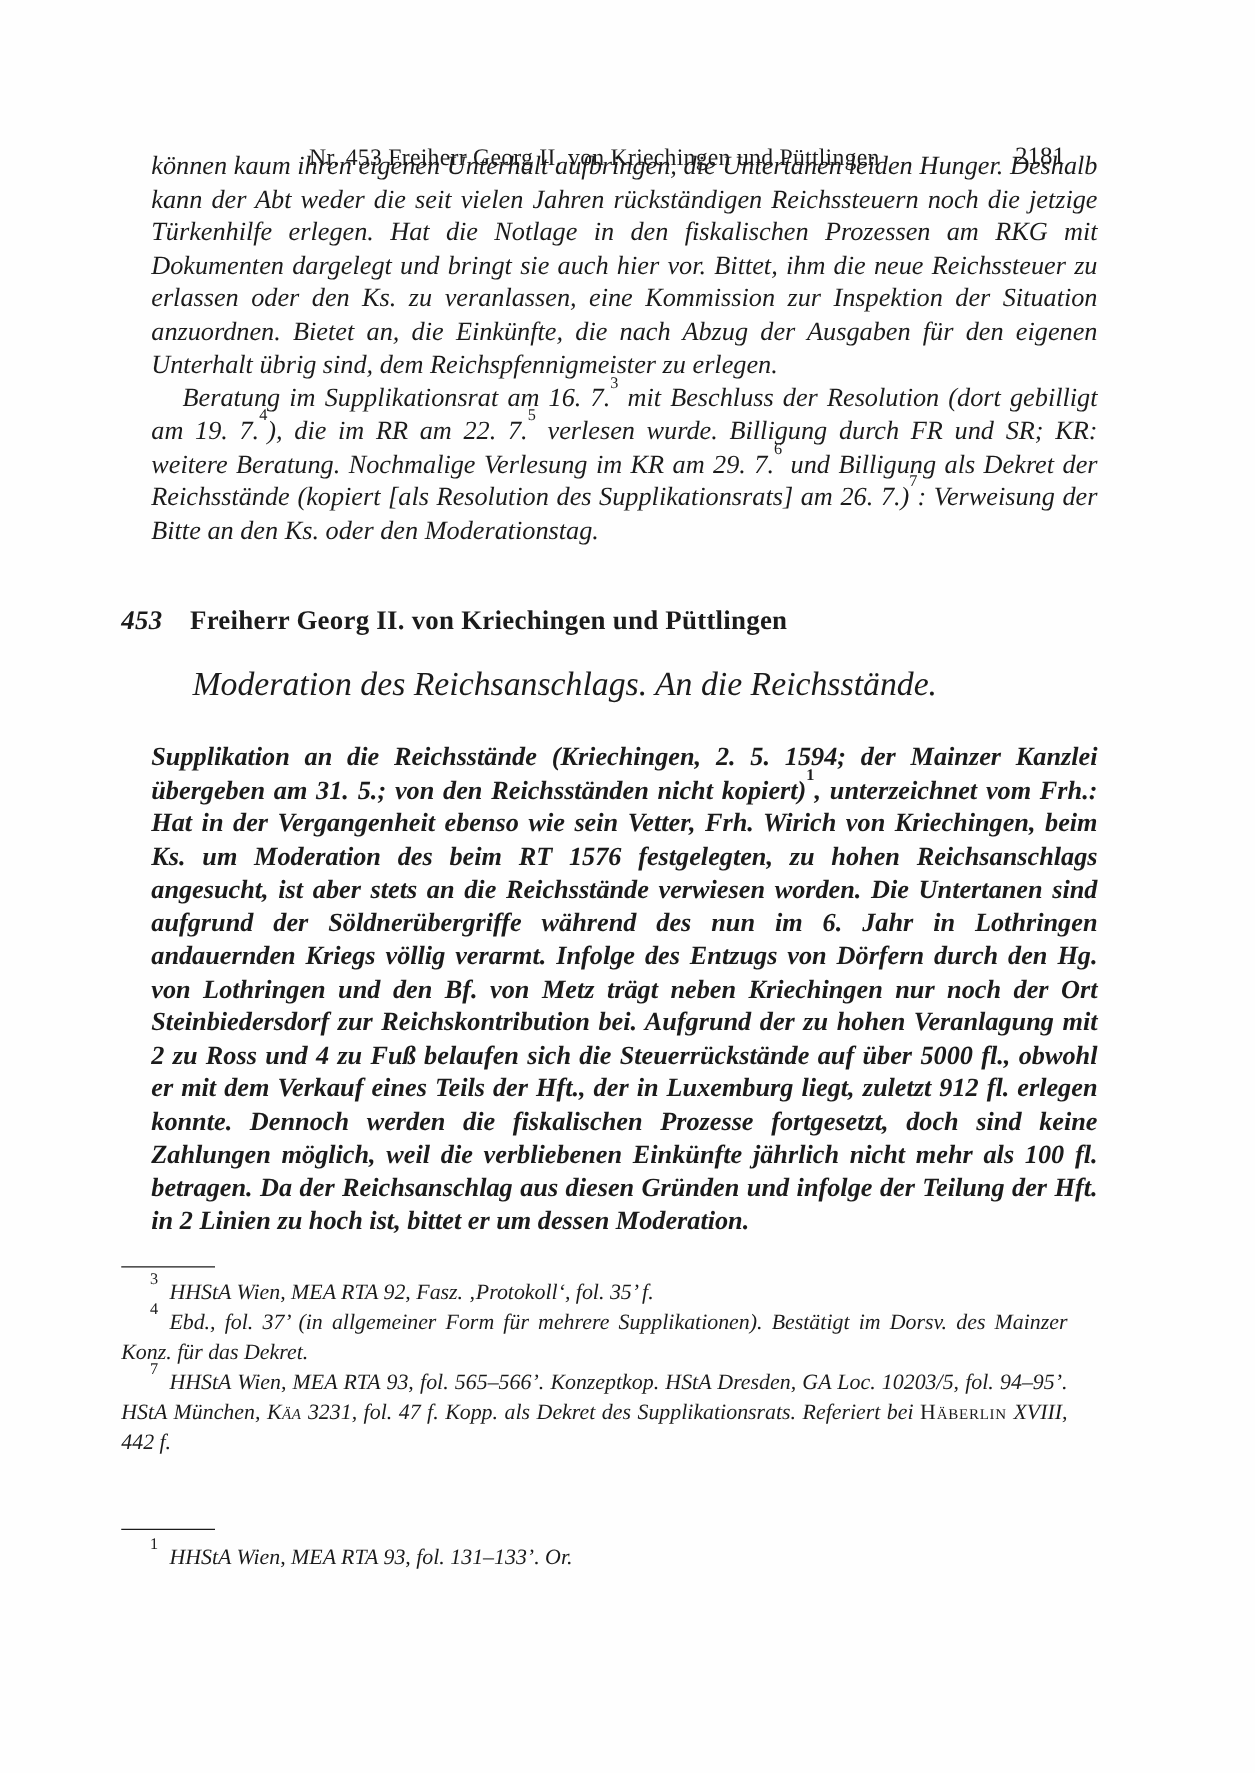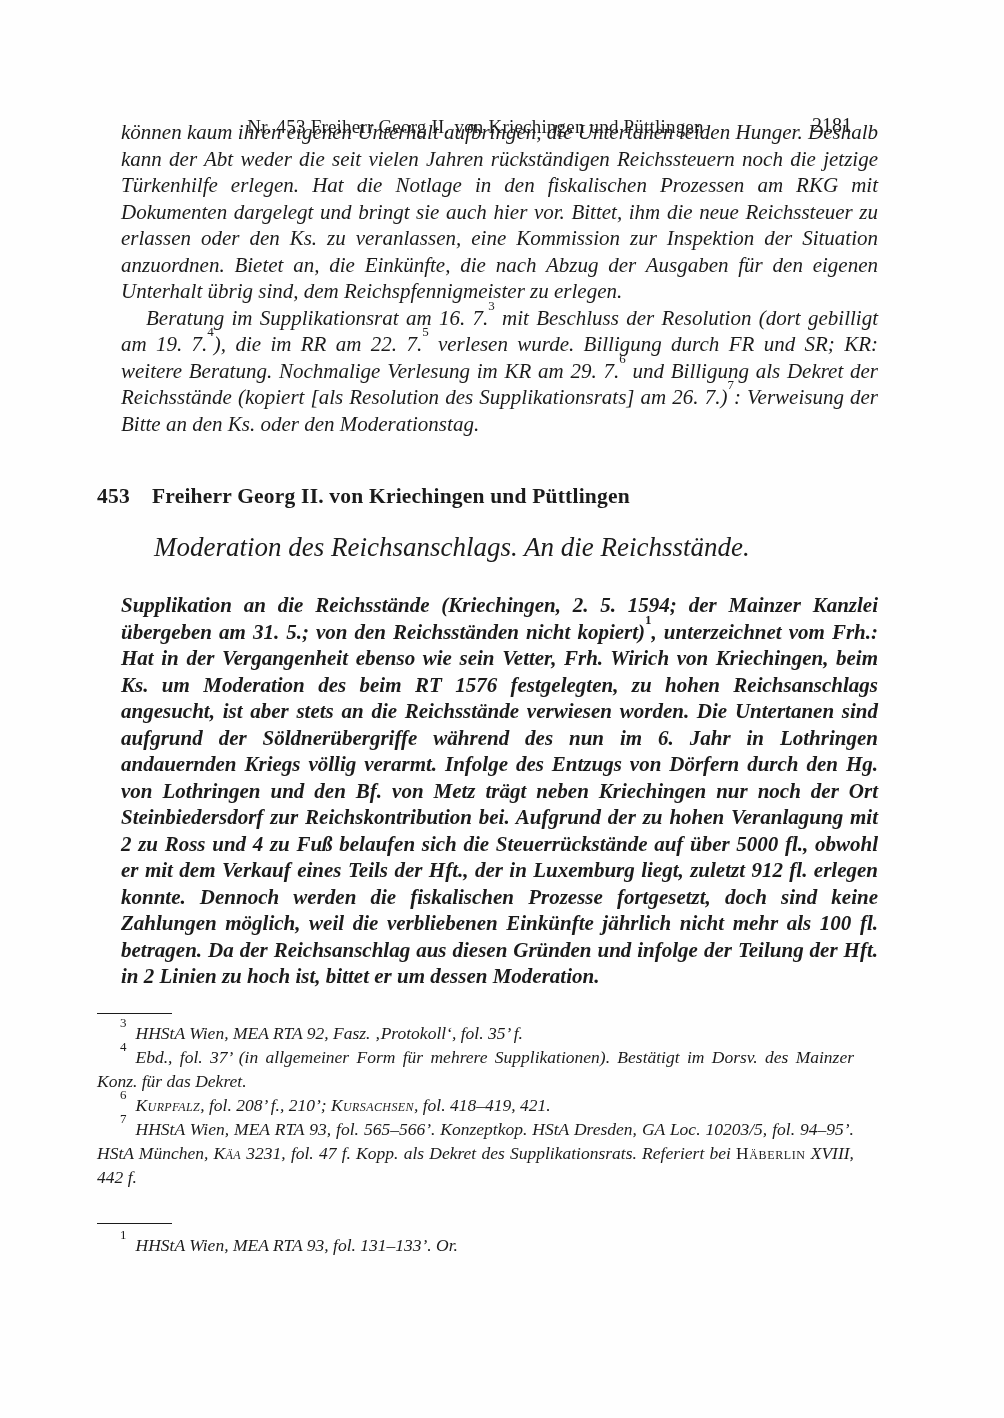--- a/index.html
+++ b/index.html
@@ -53,21 +53,21 @@
     top: -7px;
     letter-spacing: 0;
   }
   
   .entry-heading {
     top: 484px;
     font-size: 21.5px;
     font-weight: bold;
     letter-spacing: 0.2px;
   }
-  .entry-num { display: inline-block; width: 55px; }
+  .entry-num { display: inline-block; width: 55px; font-style: italic; }
   .entry-subtitle {
     top: 532px;
     padding-left: 57px;
     font-style: italic;
     font-size: 27px;
   }
   .main-text { top: 592px; font-weight: bold; }
   
   .fn-rule {
     position: absolute;
@@ -115,20 +115,19 @@
 </div>
 
 <div class="col entry-subtitle">Moderation des Reichsanschlags. An die Reichsstände.</div>
 
 <div class="col body-text main-text"><span>Supplikation an die Reichsstände (Kriechingen, 2. 5. 1594; der Mainzer Kanzlei übergeben am 31. 5.; von den Reichsständen nicht kopiert)</span><sup class="ref">1</sup><span>, unterzeichnet vom Frh.: Hat in der Vergangenheit ebenso wie sein Vetter, Frh. Wirich von Kriechingen, beim Ks. um Moderation des beim RT 1576 festgelegten, zu hohen Reichsanschlags angesucht, ist aber stets an die Reichsstände verwiesen worden. Die Untertanen sind aufgrund der Söldnerübergriffe während des nun im 6. Jahr in Lothringen andauernden Kriegs völlig verarmt. Infolge des Entzugs von Dörfern durch den Hg. von Lothringen und den Bf. von Metz trägt neben Kriechingen nur noch der Ort Steinbiedersdorf zur Reichskontribution bei. Aufgrund der zu hohen Veranlagung mit 2 zu Ross und 4 zu Fuß belaufen sich die Steuerrückstände auf über 5000 fl., obwohl er mit dem Verkauf eines Teils der Hft., der in Luxemburg liegt, zuletzt 912 fl. erlegen konnte. Dennoch werden die fiskalischen Prozesse fortgesetzt, doch sind keine Zahlungen möglich, weil die verbliebenen Einkünfte jährlich nicht mehr als 100 fl. betragen. Da der Reichsanschlag aus diesen Gründen und infolge der Teilung der Hft. in 2 Linien zu hoch ist, bittet er um dessen Moderation.</span></div>
 
 <div class="fn-rule rule1"></div>
 <div class="col footnotes fb1">
     <p class="fn"><sup class="fn-num">3</sup><span>HHStA Wien, MEA RTA 92, Fasz. ‚Protokoll‘, fol. 35’ f.</span></p>
     <p class="fn"><sup class="fn-num">4</sup><span>Ebd., fol. 37’ (in allgemeiner Form für mehrere Supplikationen). Bestätigt im Dorsv. des Mainzer Konz. für das Dekret.</span></p>
-    <p class="fn"><sup class="fn-num">6</sup><span class="sc">Kurpfalz</span><span>, fol. 208’ f., 210’; </span><span class="sc">Kursachsen</span><span>, fol. 418–419, 421.</span></p>
     <p class="fn"><sup class="fn-num">7</sup><span>HHStA Wien, MEA RTA 93, fol. 565–566’. Konzeptkop. HStA Dresden, GA Loc. 10203/5, fol. 94–95’. HStA München, </span><span class="sc">Käa</span><span> 3231, fol. 47 f. Kopp. als Dekret des Supplikationsrats. Referiert bei </span><span class="sc-roman">Häberlin</span><span> XVIII, 442 f.</span></p>
   </div>
 
 <div class="fn-rule rule2"></div>
 <div class="col footnotes fb2">
     <p class="fn"><sup class="fn-num">1</sup><span>HHStA Wien, MEA RTA 93, fol. 131–133’. Or.</span></p>
   </div>
 
 </body></html>

